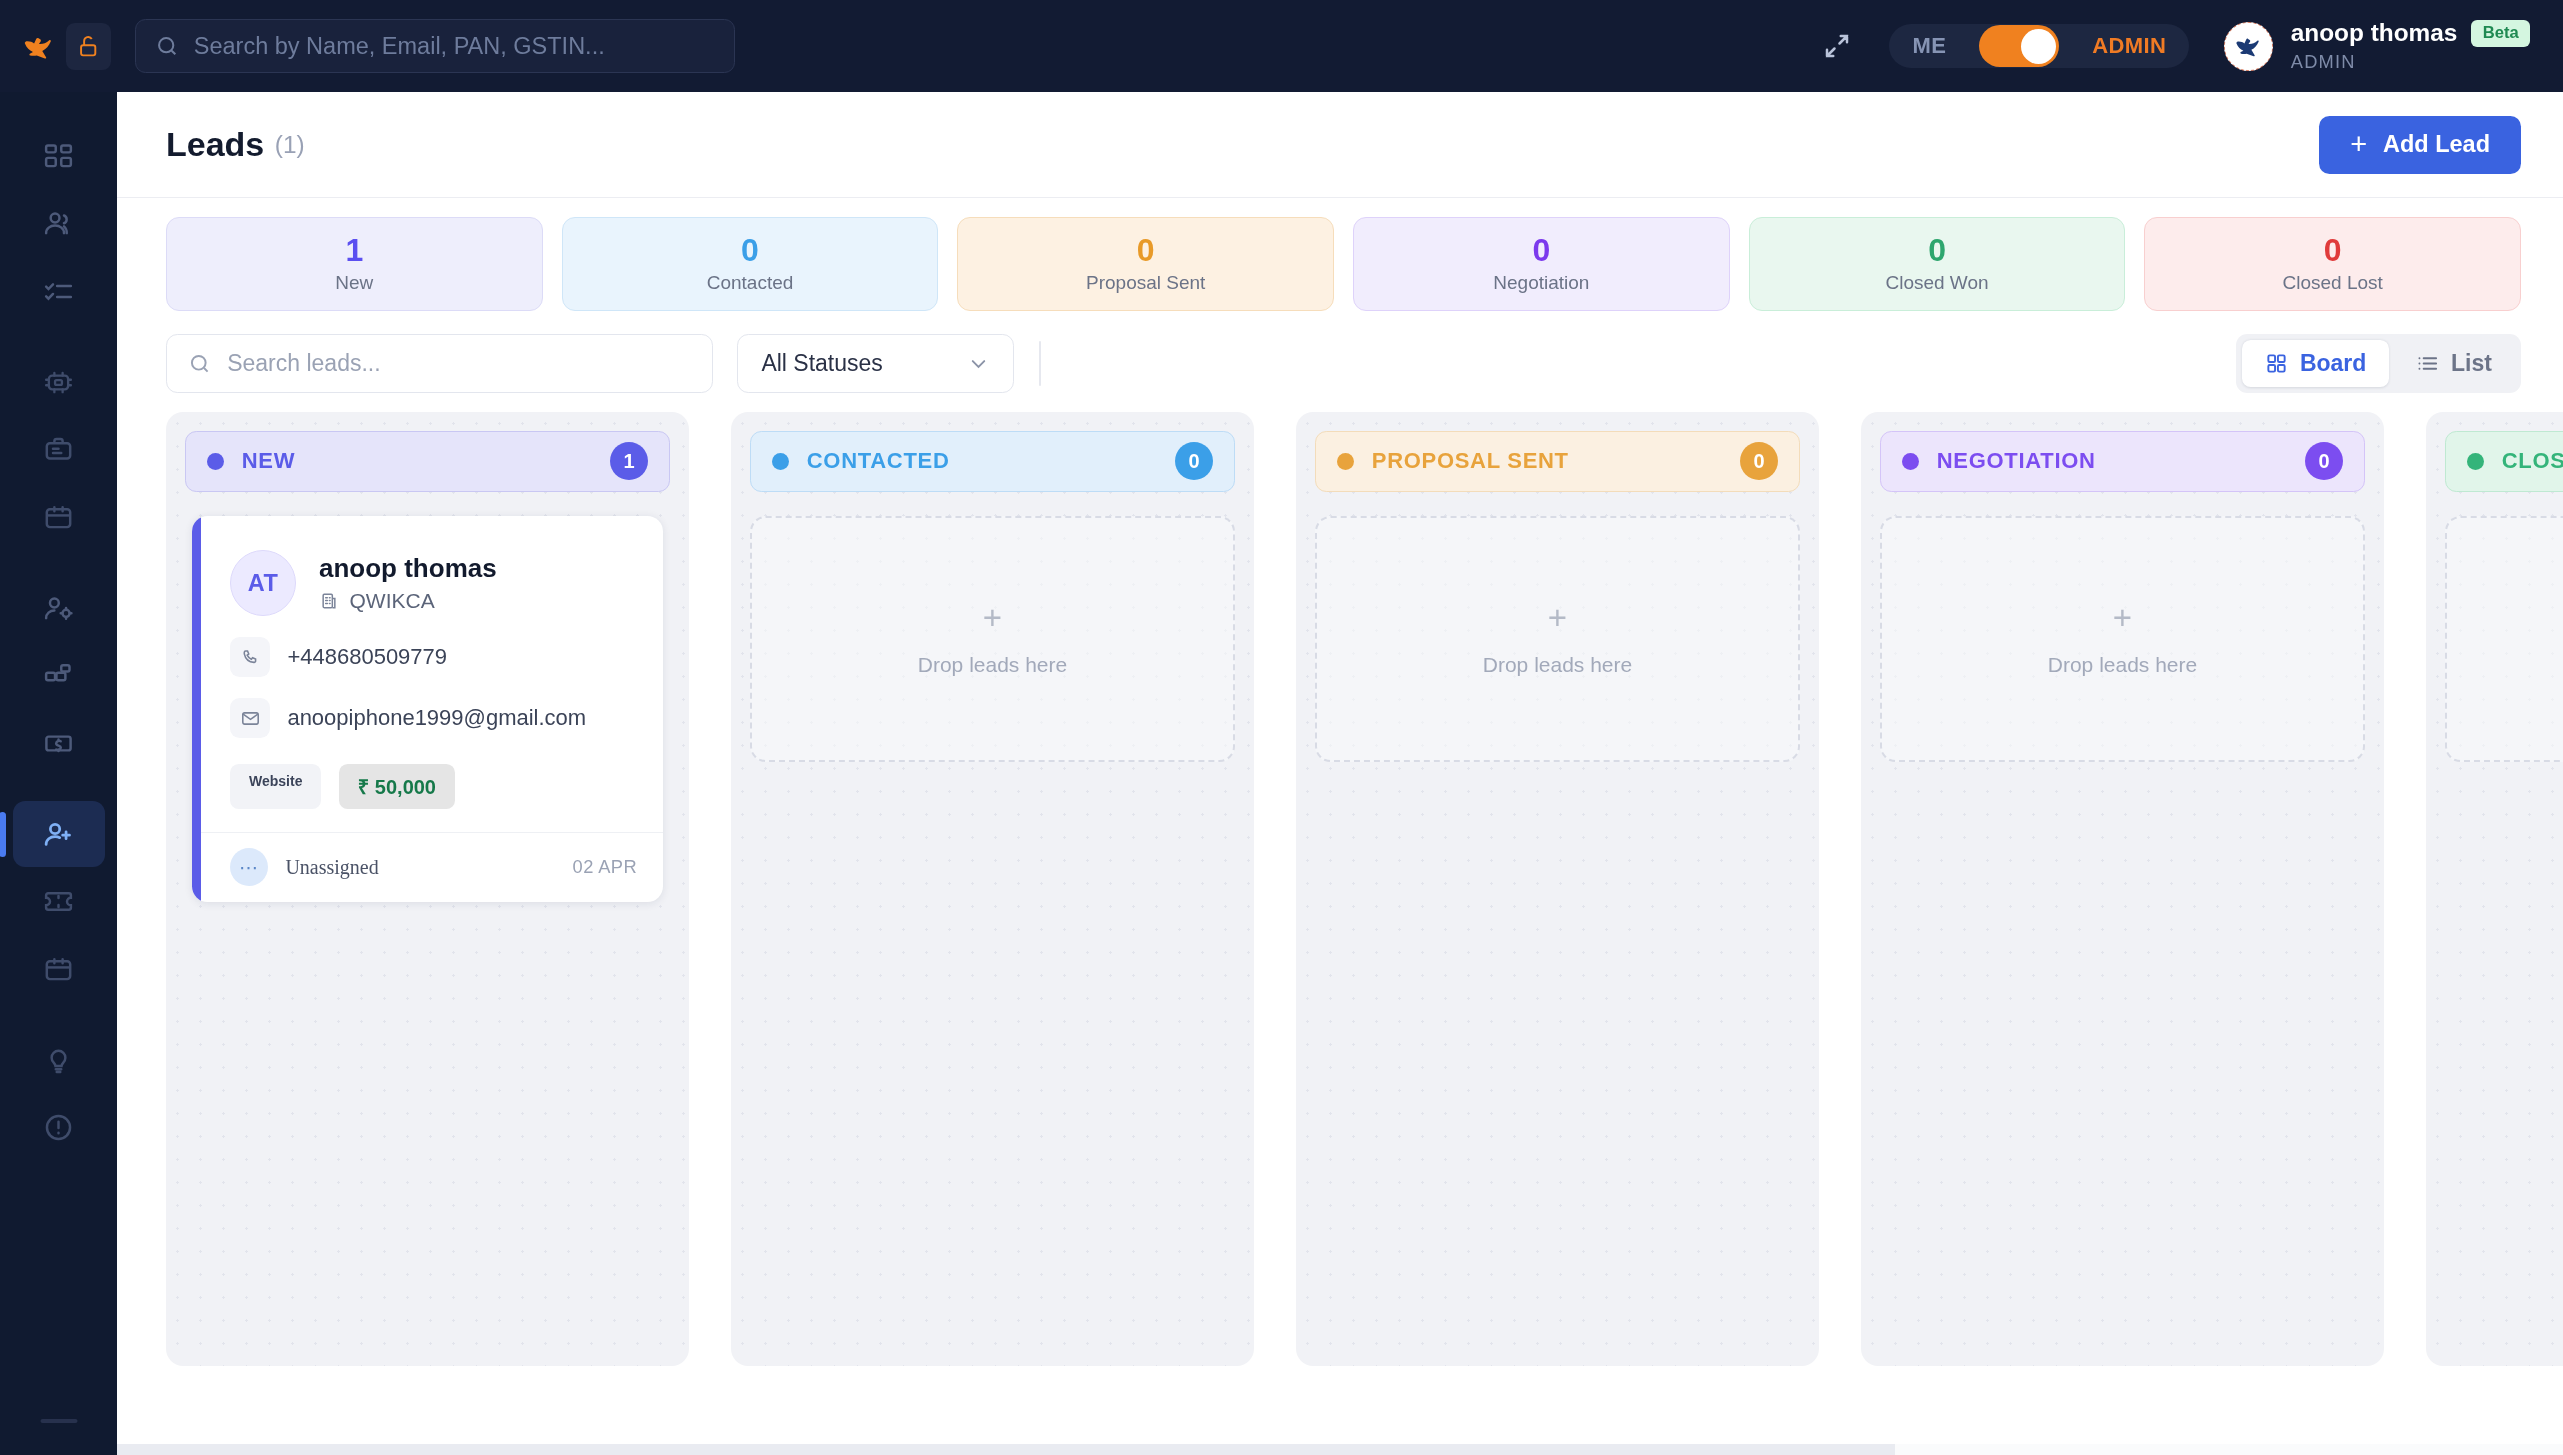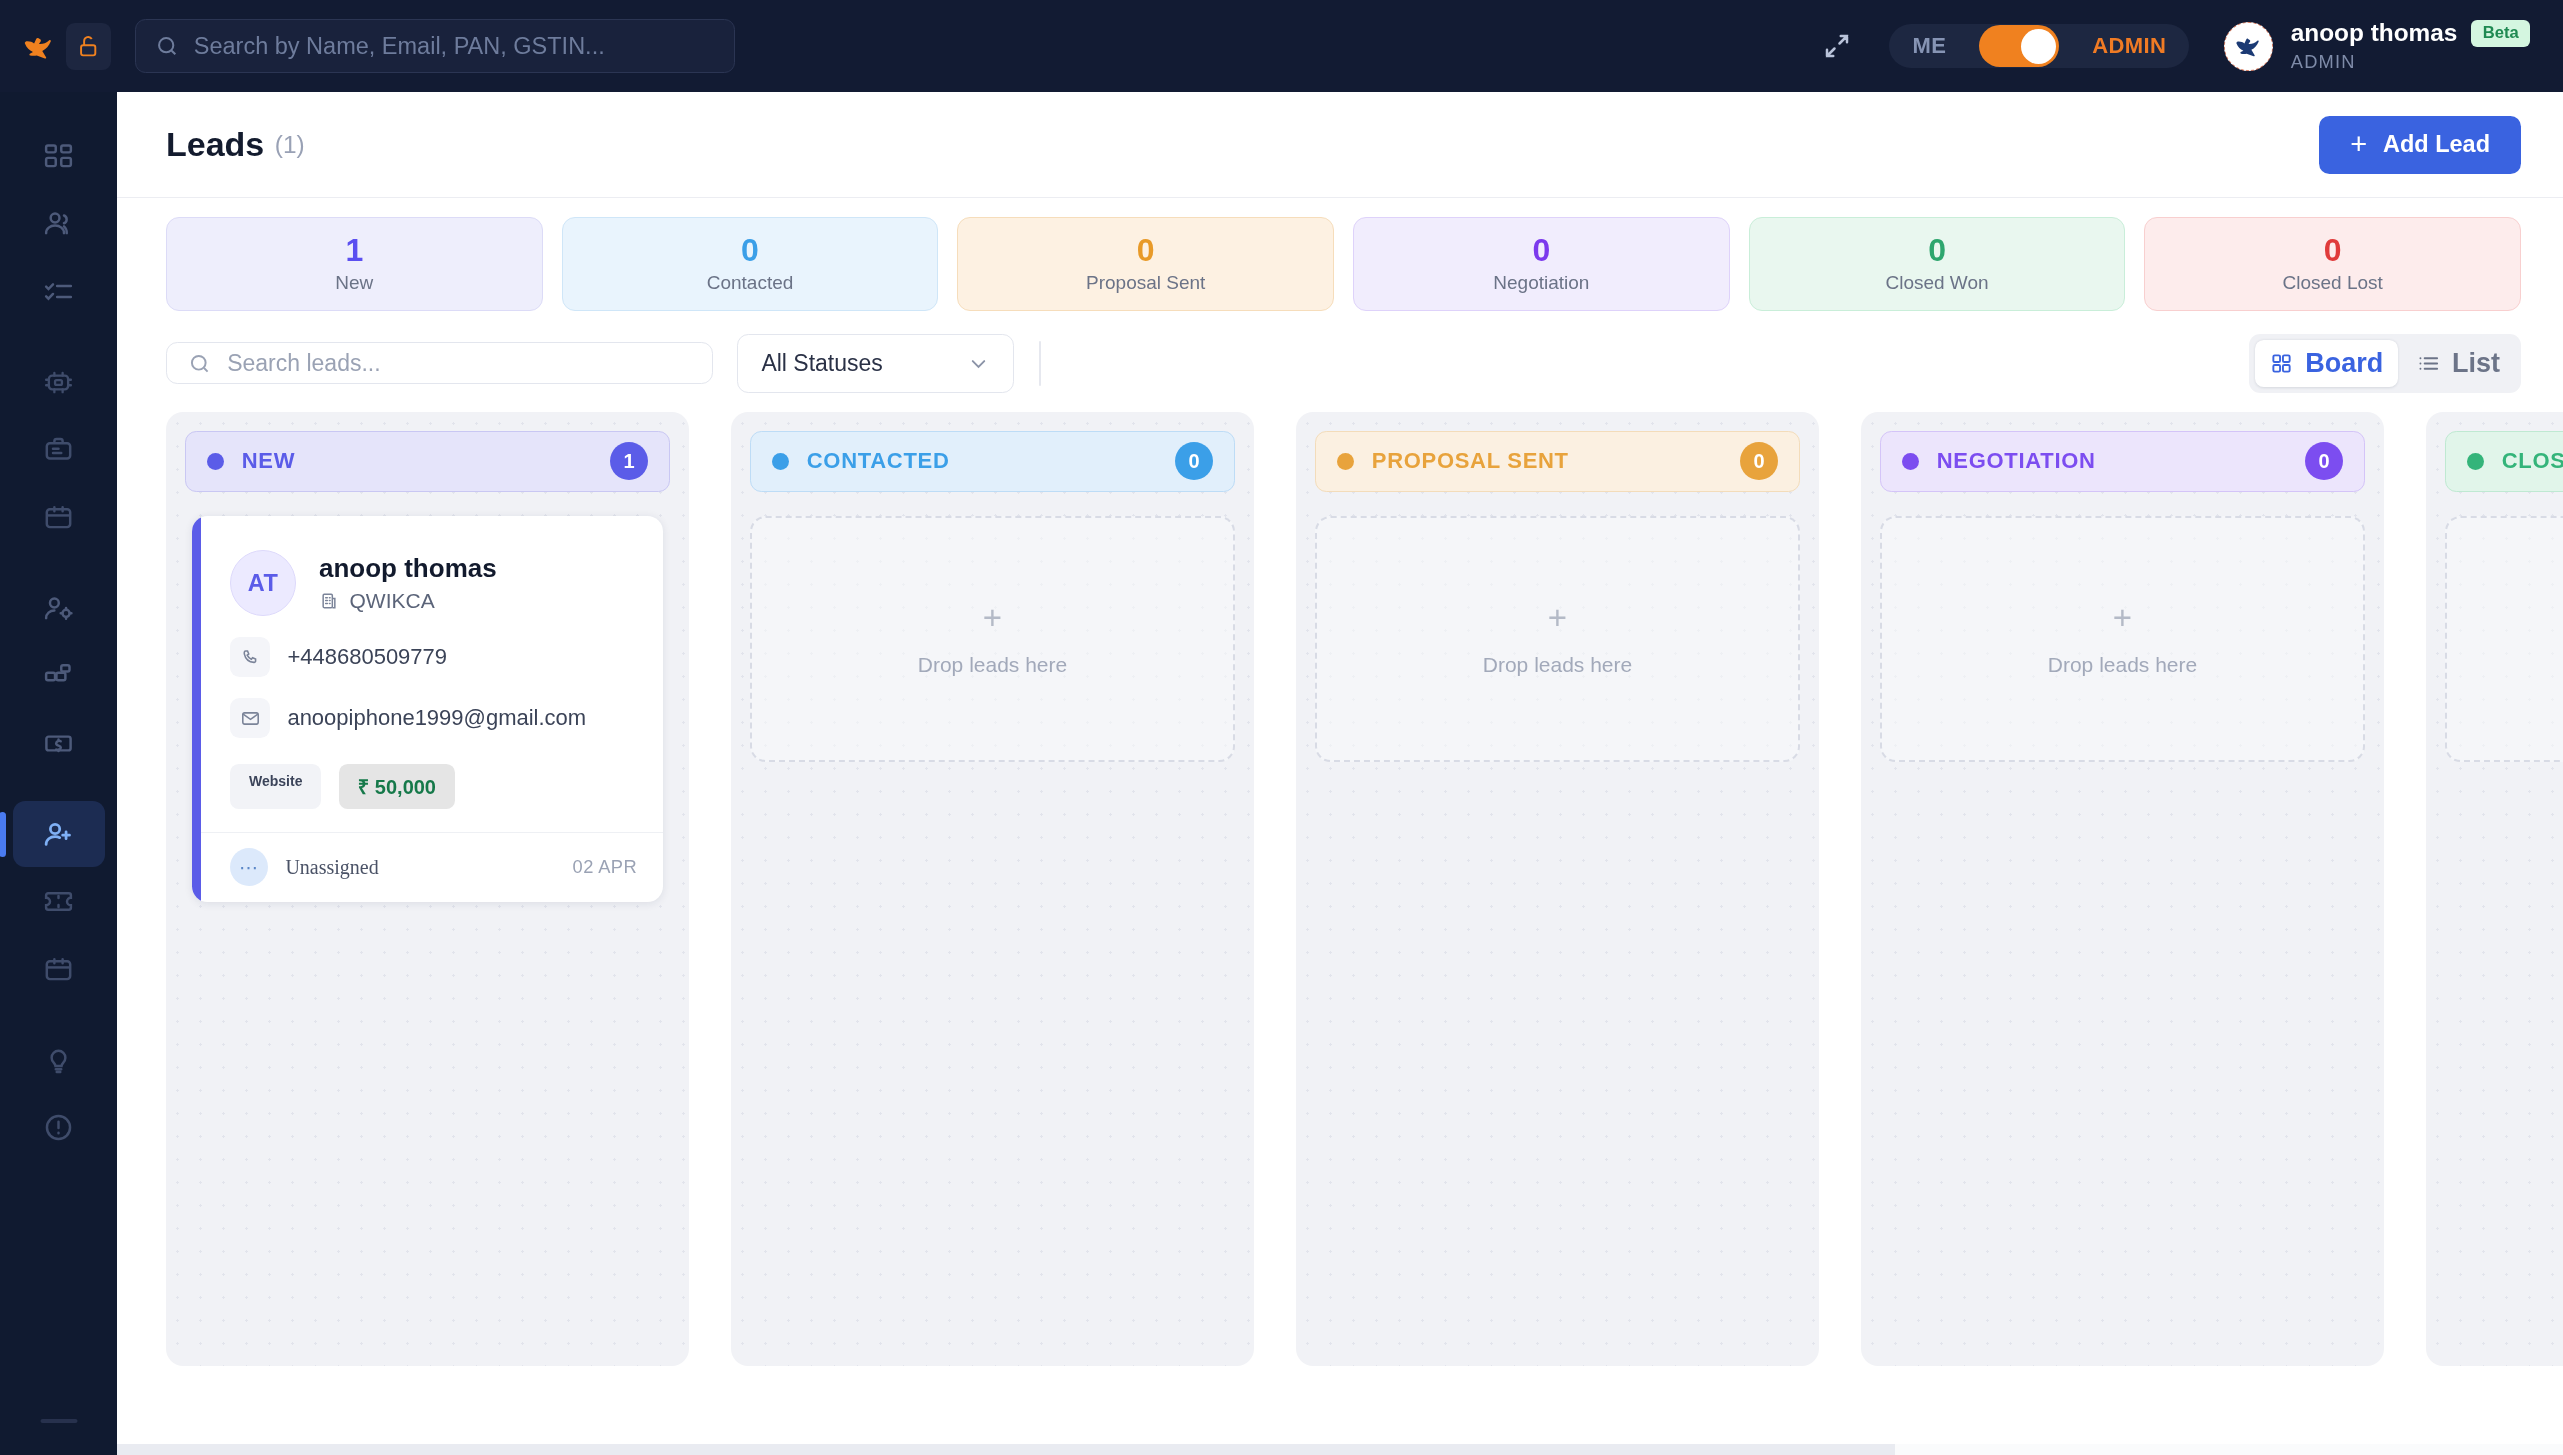--- a/index.html
+++ b/index.html
@@ -128,43 +128,43 @@
   }
   .stat .num { font-size: 32px; font-weight: bold; line-height: 1; }
   .stat .lbl { font-size: 19px; color: #6b7387; }
 
   
   .filterbar {
     display: flex; align-items: center; gap: 24.4px;
     padding: 7px 42px 19px 49px;
   }
   .search-leads {
-    width: 547px; height: 42px;
+    width: 547px; height: 59px;
     border: 0.9px solid #e3e6ee; border-radius: 11.3px;
     display: flex; align-items: center; gap: 15.7px;
     padding: 0 21px; background: #fff;
   }
   .search-leads .ph { color: #9aa2b4; font-size: 23px; }
   .status-select {
     width: 277px; height: 59px;
     border: 0.9px solid #e3e6ee; border-radius: 11.3px;
     display: flex; align-items: center; justify-content: space-between;
     padding: 0 23px; background: #fff;
   }
   .status-select .val { font-size: 23px; color: #2a3146; }
   .vdiv { width: 2.6px; height: 45px; background: #e6e8ef; border-radius: 1.7px; }
   .viewtoggle {
     margin-left: auto;
     background: #f0f1f5; border-radius: 11.3px;
     padding: 6.1px; display: flex; gap: 3.5px;
   }
   .vbtn {
     display: flex; align-items: center; gap: 12.2px;
-    padding: 0 15px; height: 47px; border-radius: 8.7px;
-    font-size: 27px; color: #6c7488; font-weight: bold;
+    padding: 0 23px; height: 47px; border-radius: 8.7px;
+    font-size: 23px; color: #6c7488; font-weight: bold;
   }
   .vbtn.active { background: #ffffff; color: #3a63e0; box-shadow: 0 0.9px 2.6px rgba(20,30,60,.12); }
 
   
   .board-area {
     flex: 1 1 auto; min-height: 0; position: relative;
     padding: 0 0 0 49px;
     overflow: hidden;
   }
   .board {

